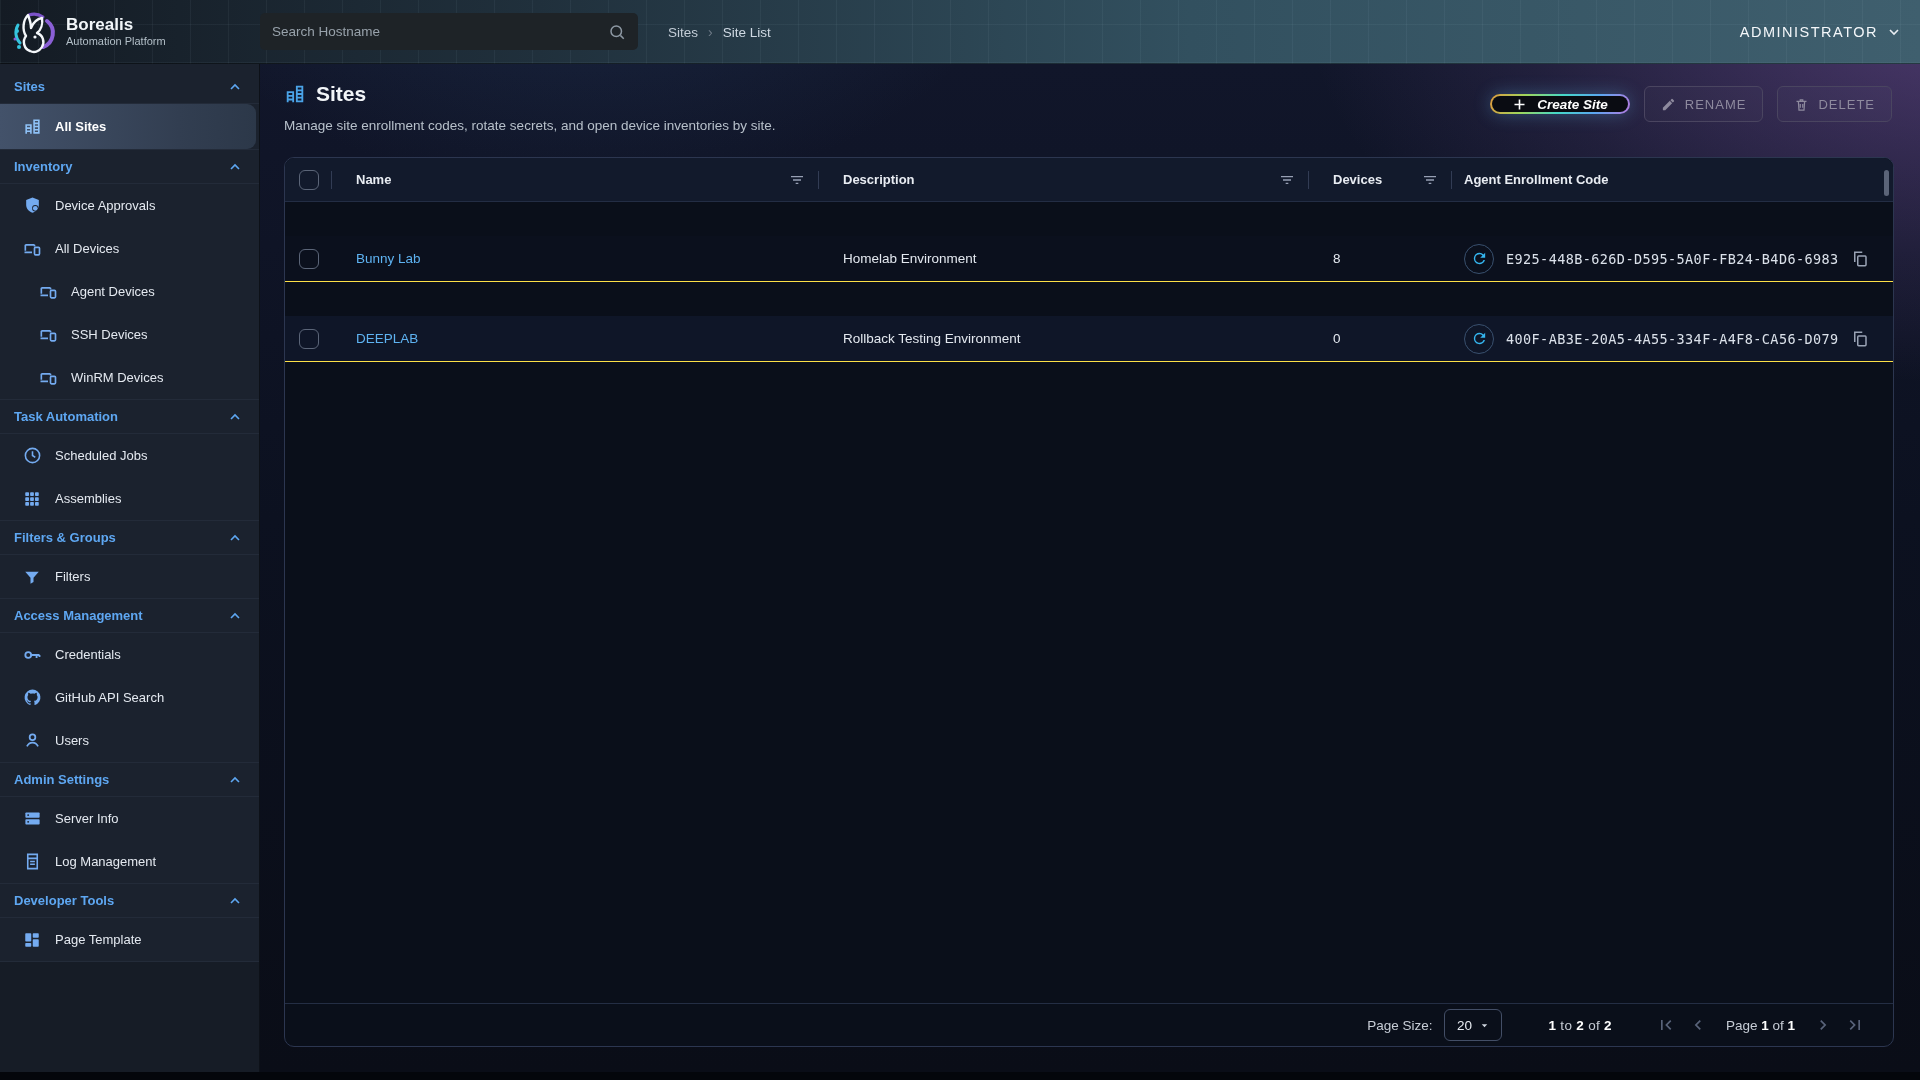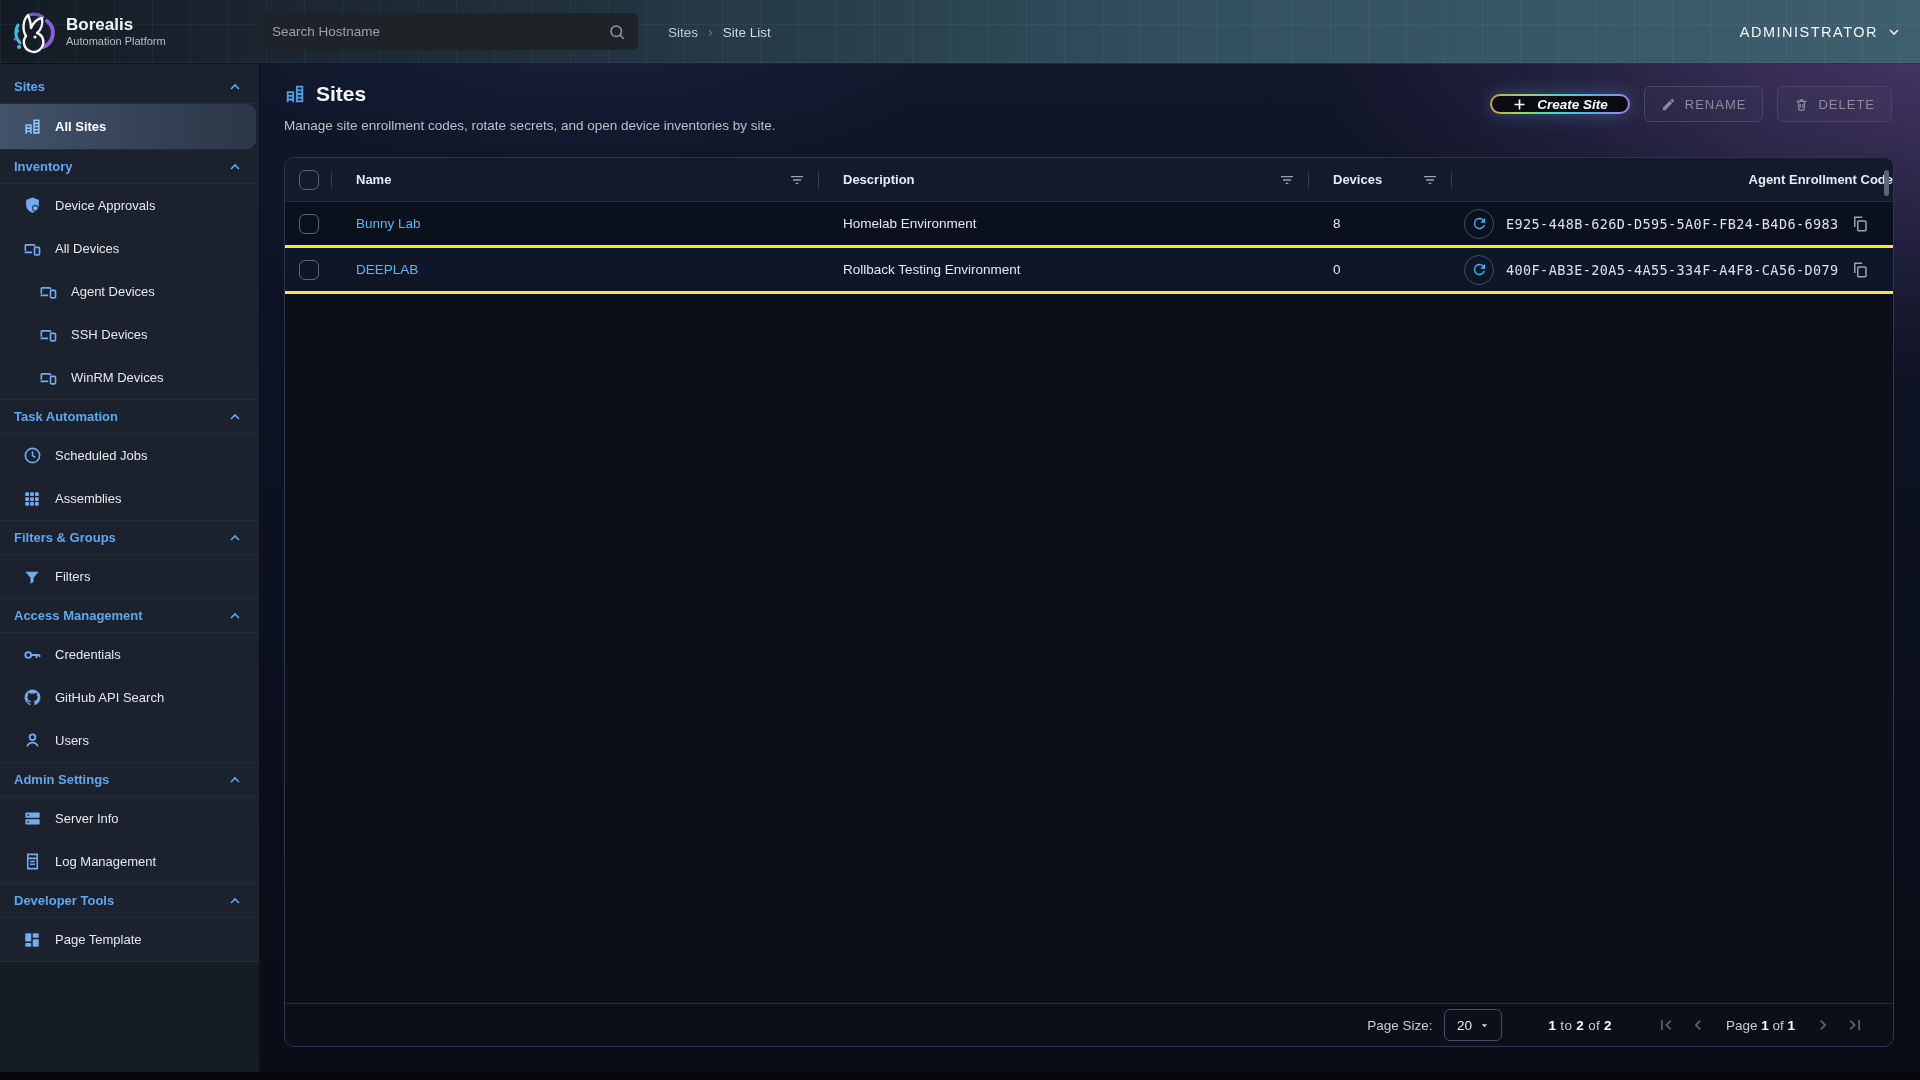--- a/index.html
+++ b/index.html
@@ -74,28 +74,28 @@
     color:#8e8a9e; font-size:13px; letter-spacing:1px; cursor:default; }
   .btn-ghost .bic { display:flex; color:#8e8a9e; }
 
   
   .card { position:absolute; left:24px; top:93px; width:1610px; height:890px;
     background:#0a0f1a; border:1px solid #2c3650; border-radius:10px;
     display:flex; flex-direction:column; overflow:hidden; }
   .thead, .trow { display:grid; grid-template-columns:47px 487px 490px 143px 1fr; align-items:center; }
   .thead { height:44px; background:#121a2c; border-bottom:1px solid #232d44; flex:0 0 44px; }
   .th { position:relative; height:100%; display:flex; align-items:center; color:#e8ecf2;
-    font-size:13px; font-weight:bold;justify-content:flex-end; }
+    font-size:13px; font-weight:bold; }
   .th .th-label { padding-left:24px; }
   .th .coldiv { position:absolute; right:0; top:13px; height:18px; width:1px; background:#323c54; }
   .filter-btn { margin-left:auto; margin-right:14px; display:flex; color:#97a0b4; cursor:pointer; }
   .th-check, .td-check { justify-content:center; display:flex; align-items:center; }
   .checkbox { width:20px; height:20px; border:1.5px solid #5b6578; border-radius:6px;
     background:transparent; cursor:pointer; }
-  .trow { height:46px; flex:0 0 46px; border-bottom:3px solid #fde047; }
+  .trow { height:46px; flex:0 0 46px; border-bottom:1px solid #fde047;margin-top:34px; }
   .trow.odd { background:#0b101d; }
   .trow.even { background:#0f1628; }
   .td { height:100%; display:flex; align-items:center; font-size:13.5px; color:#e3e8ef; }
   .td .cell-pad { padding-left:24px; }
   .td a.sitelink { color:#5eb3f2; text-decoration:none; padding-left:24px; cursor:pointer; }
   .td-code { gap:12px; padding-left:12px; }
   .refresh-btn { width:30px; height:30px; border-radius:50%; border:1px solid #39506e;
     display:flex; align-items:center; justify-content:center; color:#35b6f0; cursor:pointer;
     background:transparent; flex:0 0 30px; }
   .code-text { font-family:"DejaVu Sans Mono","Liberation Mono",monospace; font-size:13.5px;

